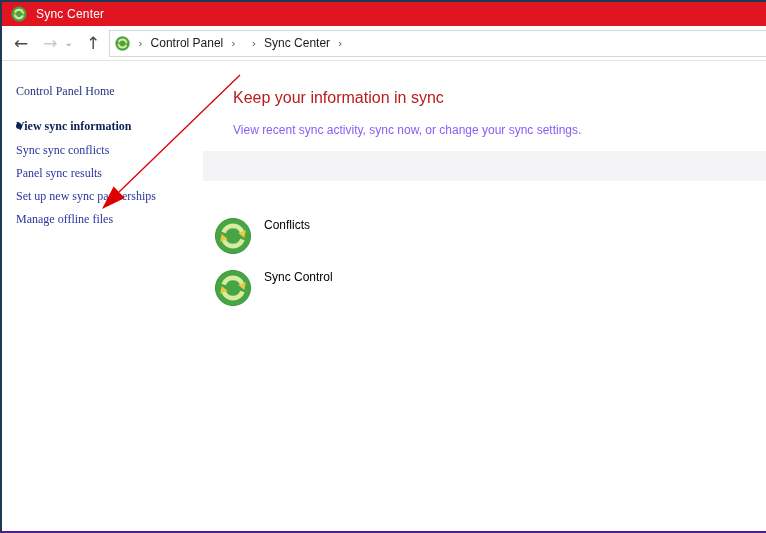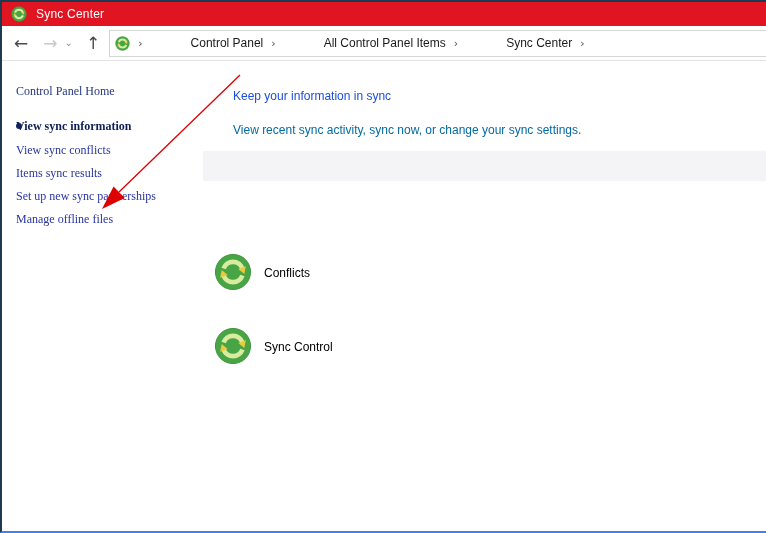--- a/index.html
+++ b/index.html
@@ -7,21 +7,21 @@
   body {
     font-family: "Liberation Sans", "DejaVu Sans", sans-serif;
     background: #ffffff;
     overflow: hidden;
   }
   .window {
     position: relative;
     width: 766px; height: 533px;
     border-left: 2px solid #1c3a52;
     border-top: 2px solid #1c3a52;
-    border-bottom: 2px solid #3b82f6;
+    border-bottom: 2px solid #4c1d95;
     background: #ffffff;
   }
   
   .titlebar {
     position: absolute; left: 0; top: 0; right: 0;
     height: 24px;
     background: #e11422;
     display: flex; align-items: center;
     padding-left: 9px;
   }
@@ -55,21 +55,21 @@
     border-bottom: 1px solid #d6d6d6;
     display: flex; align-items: center;
     padding-left: 5px;
     background: #ffffff;
   }
   .crumb-sep {
     color: #4a4a4a; font-size: 11px; padding: 0 8px;
     font-family: "DejaVu Sans", sans-serif;
     cursor: pointer;
   }
-  .crumb { font-size: 12px; color: #1a1a1a; cursor: pointer; white-space: nowrap; margin-left: 40px; }
+  .crumb { font-size: 12px; color: #1a1a1a; cursor: pointer; white-space: nowrap; }
   
   .main {
     position: absolute; left: 0; top: 60px; right: 0; bottom: 0;
     display: flex;
   }
   .sidebar {
     position: relative; width: 201px; background: #ffffff; flex: none;
   }
   .side-item {
     position: absolute; left: 14px;
@@ -83,40 +83,40 @@
   .side-item.i4 { top: 127px; }
   .side-item.i5 { top: 150px; }
   .side-bullet {
     position: absolute; left: 14px; top: 61px;
     width: 6px; height: 6px; border-radius: 50%;
     background: #13265e;
   }
   .content { position: relative; flex: 1; background: #ffffff; }
   .page-heading {
     position: absolute; left: 30px; top: 27px;
-    font-size: 12px; color: #1d4ed8; font-weight: normal;
+    font-size: 16px; color: #b91c1c; font-weight: normal;
   }
   .page-sub {
     position: absolute; left: 30px; top: 61px;
-    font-size: 12px; color: #0369a1;
+    font-size: 12px; color: #8b5cf6;
   }
   .toolbar-band {
     position: absolute; left: 0; right: 0; top: 89px; height: 30px;
     background: #f4f4f6;
   }
   .group-header {
     position: absolute; left: 10px; right: 0; top: 132px;
     display: flex; align-items: center;
   }
   .group-label { font-size: 12px; color: #3e51bd; cursor: pointer; white-space: nowrap; }
   .group-rule { flex: 1; height: 1px; background: #b9c5e9; margin-left: 9px; }
   .item-list { position: absolute; left: 11px; top: 155px; }
   .sync-item {
-    display: flex; align-items: center;
-    margin-bottom: 14px; cursor: pointer; margin-top: 36px;
+    display: flex; align-items: flex-start;
+    margin-bottom: 14px; cursor: pointer;
   }
   .sync-item .item-icon { width: 38px; height: 38px; flex: none; }
   .sync-item .item-label {
     font-size: 12px; color: #000000; margin-left: 12px; margin-top: 1px;
   }
   
   .annotation {
     position: absolute; left: 0; top: 0; width: 766px; height: 533px;
     pointer-events: none; z-index: 50;
   }
@@ -152,35 +152,34 @@
     <button class="nav-btn btn-drop small">⌄</button>
     <button class="nav-btn btn-up">↑</button>
 
     <div class="addressbar">
       <svg width="15" height="15">
           <use href="#sync-icon" width="15" height="15"></use>
         </svg>
       <span class="crumb-sep">›</span>
       <span class="crumb">Control Panel</span>
       <span class="crumb-sep">›</span>
-      <span class="crumb">All Control Panel Items</span>
       <span class="crumb-sep">›</span>
       <span class="crumb">Sync Center</span>
       <span class="crumb-sep">›</span>
     </div>
   </div>
 
   <div class="main">
 
     <div class="sidebar">
       <a class="side-item home">Control Panel Home</a>
       <span class="side-bullet"></span>
       <a class="side-item active">View sync information</a>
-      <a class="side-item i2">View sync conflicts</a>
-      <a class="side-item i3">Items sync results</a>
+      <a class="side-item i2">Sync sync conflicts</a>
+      <a class="side-item i3">Panel sync results</a>
       <a class="side-item i4">Set up new sync partnerships</a>
       <a class="side-item i5">Manage offline files</a>
     </div>
 
     <div class="content">
       <h1 class="page-heading">Keep your information in sync</h1>
       <div class="page-sub">View recent sync activity, sync now, or change your sync settings.</div>
 
       <div class="toolbar-band"></div>
 

